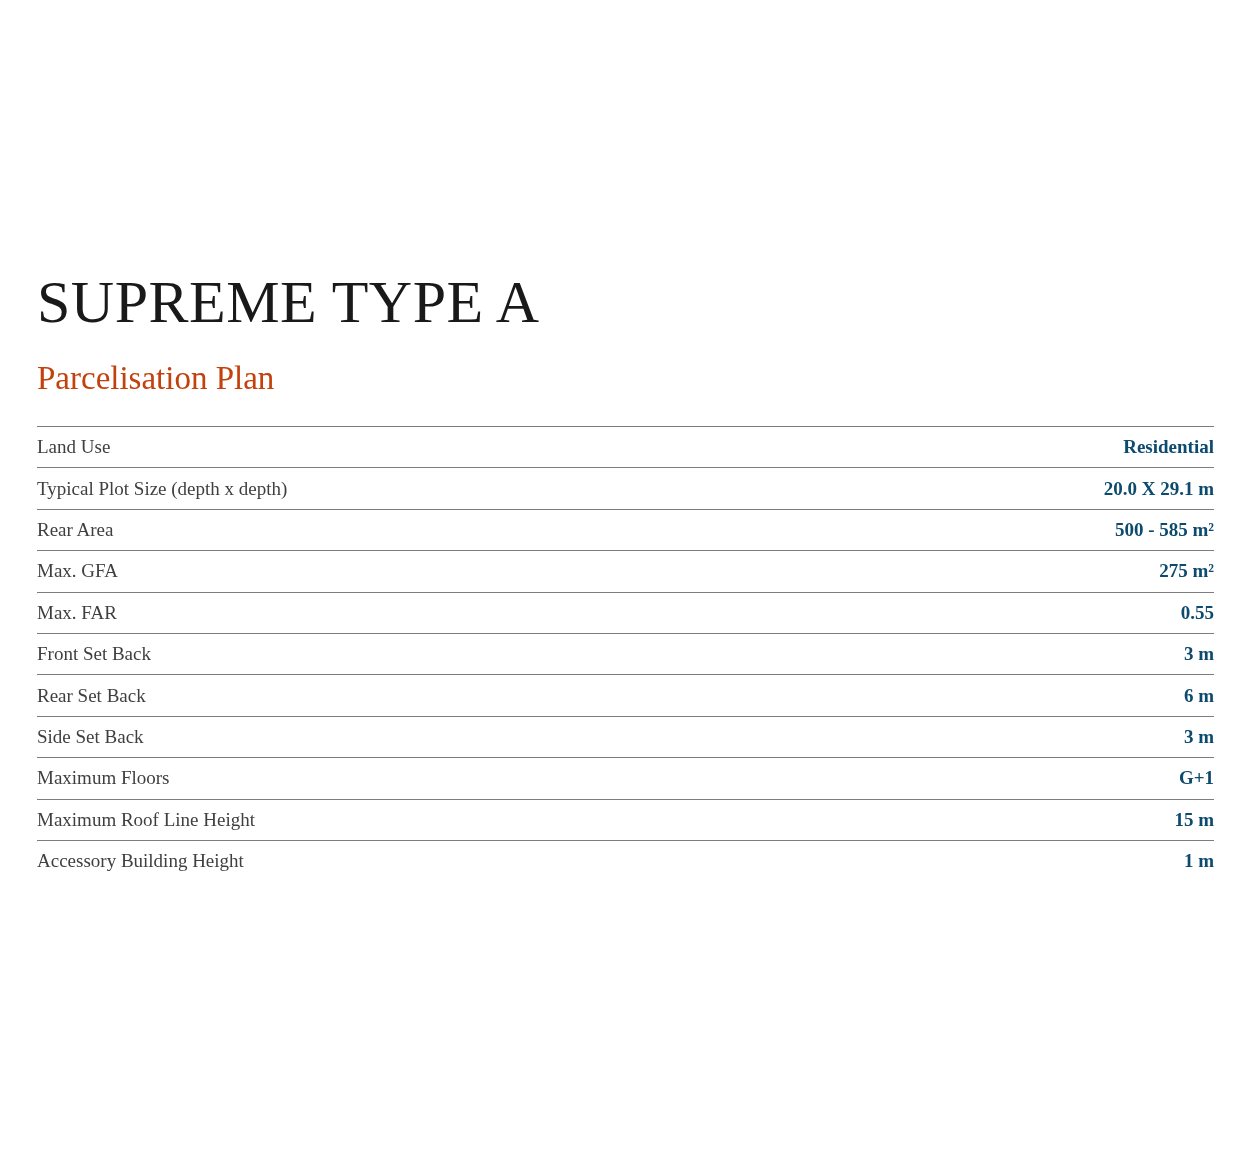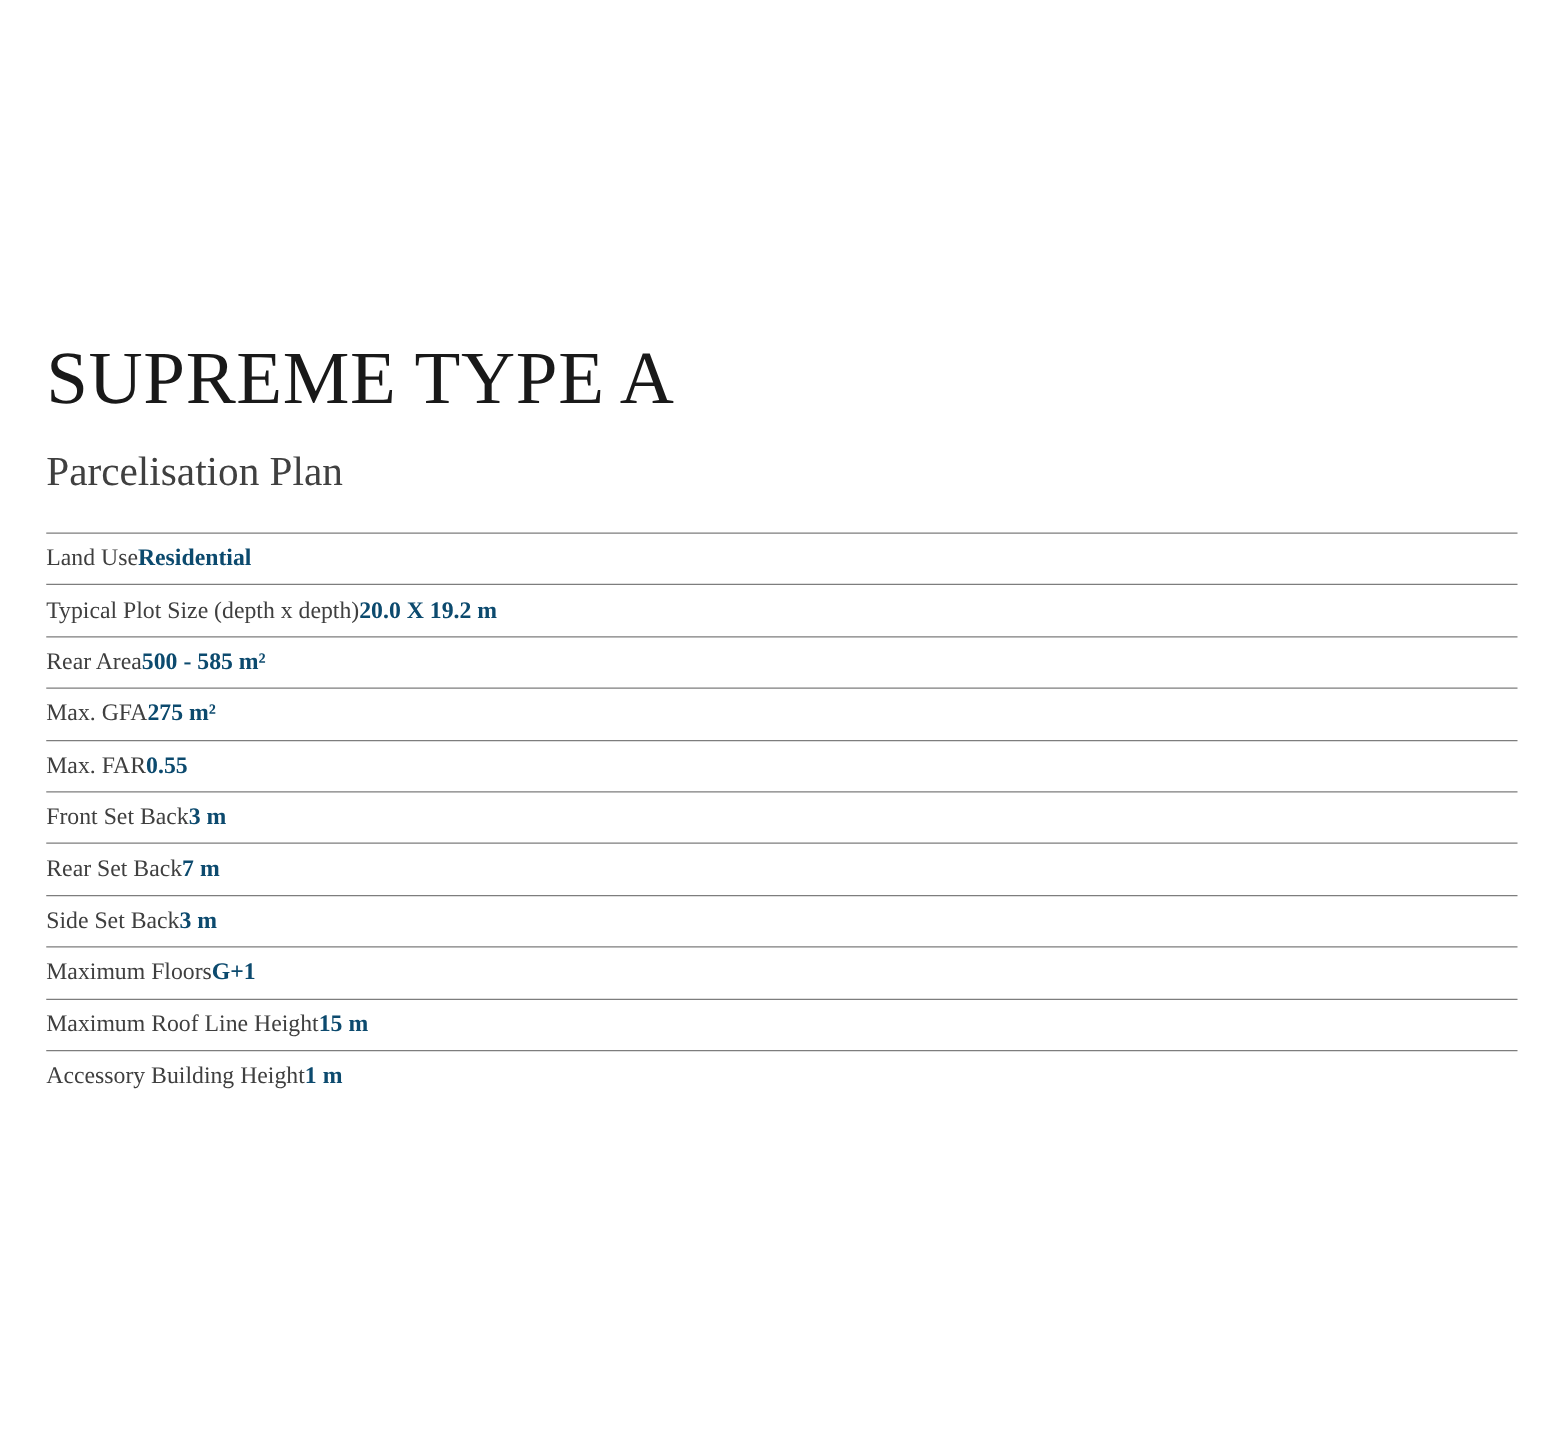--- a/index.html
+++ b/index.html
@@ -25,29 +25,30 @@
     line-height: 1.0;
     font-weight: 500;
     letter-spacing: 0.5px;
     color: #191919;
   }
   .page-subtitle {
     margin: 30px 0 0 0;
     font-size: 33px;
     line-height: 1.0;
     font-weight: 500;
-    color: #404040;
+    color: #c2410c;
   }
   .spec-table {
     margin-top: 31px;
     width: 100%;
   }
   .spec-row {
     display: flex;
     align-items: center;
+    justify-content: space-between;
     height: 41.4px;
     border-top: 1.5px solid #7d7d7d;
   }
   .spec-label {
     font-size: 19px;
     color: #3f3f3f;
     white-space: nowrap;
   }
   .spec-value {
     font-size: 19px;
@@ -68,21 +69,21 @@
 
   <div class="spec-table">
 
     <div class="spec-row">
       <span class="spec-label">Land Use</span>
       <span class="spec-value">Residential</span>
     </div>
 
     <div class="spec-row">
       <span class="spec-label">Typical Plot Size (depth x depth)</span>
-      <span class="spec-value">20.0 X 19.2 m</span>
+      <span class="spec-value">20.0 X 29.1 m</span>
     </div>
 
     <div class="spec-row">
       <span class="spec-label">Rear Area</span>
       <span class="spec-value">500 - 585 m²</span>
     </div>
 
     <div class="spec-row">
       <span class="spec-label">Max. GFA</span>
       <span class="spec-value">275 m²</span>
@@ -93,21 +94,21 @@
       <span class="spec-value">0.55</span>
     </div>
 
     <div class="spec-row">
       <span class="spec-label">Front Set Back</span>
       <span class="spec-value">3 m</span>
     </div>
 
     <div class="spec-row">
       <span class="spec-label">Rear Set Back</span>
-      <span class="spec-value">7 m</span>
+      <span class="spec-value">6 m</span>
     </div>
 
     <div class="spec-row">
       <span class="spec-label">Side Set Back</span>
       <span class="spec-value">3 m</span>
     </div>
 
     <div class="spec-row">
       <span class="spec-label">Maximum Floors</span>
       <span class="spec-value">G+1</span>

